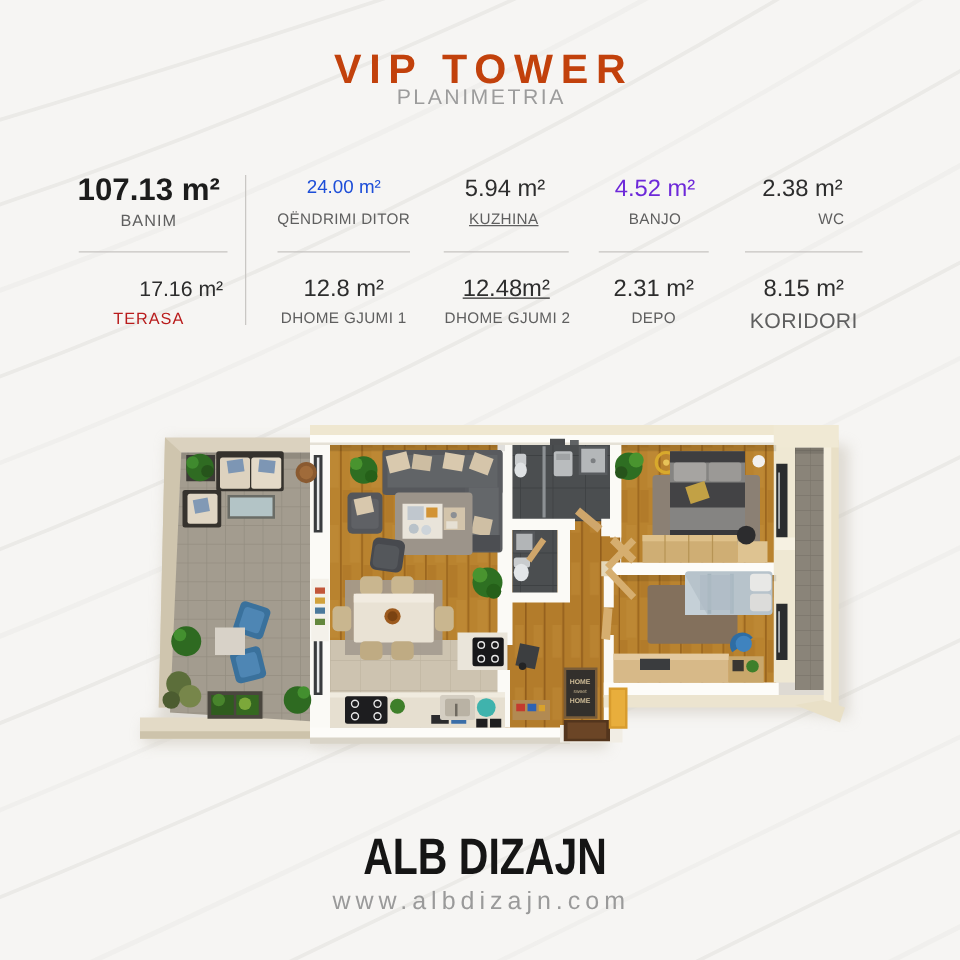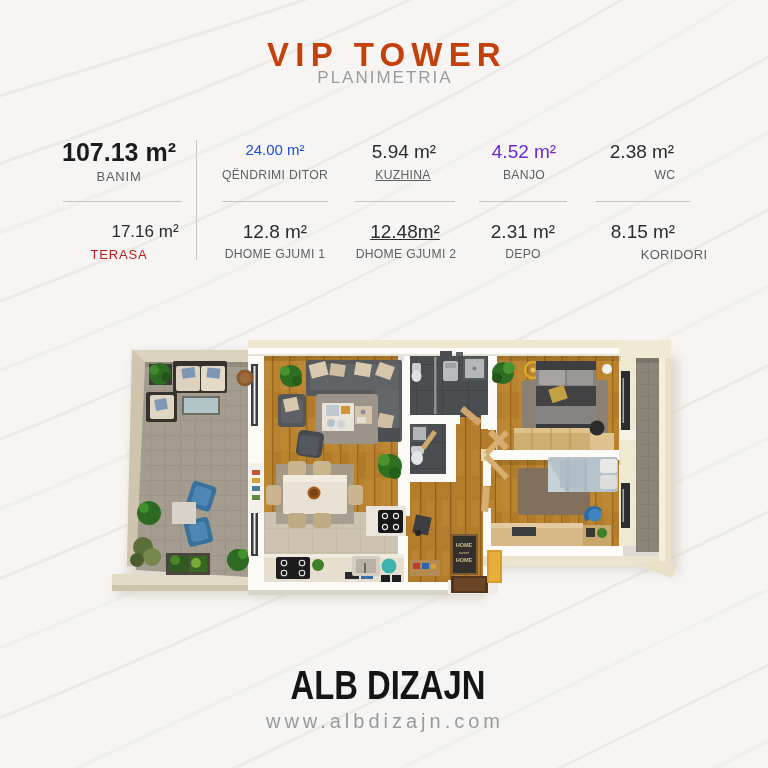--- a/index.html
+++ b/index.html
@@ -78,21 +78,21 @@
 <div class="abs ctr" style="left:523px;top:247px;font-size:12.2px;letter-spacing:0.3px;color:#5f5f5f;">DEPO</div>
 
 <div class="abs ctr" style="left:642px;top:141px;font-size:19px;color:#2d2d2d;">2.38 m²</div>
 
 <div class="abs ctr" style="left:643px;top:168px;font-size:12.2px;letter-spacing:0.3px;color:#5f5f5f;margin-left:22px;">WC</div>
 
 <div class="abs" style="left:596px;top:201px;width:94px;height:1px;background:#c6c4c1;"></div>
 
 <div class="abs ctr" style="left:643px;top:221px;font-size:19px;color:#2d2d2d;">8.15 m²</div>
 
-<div class="abs ctr" style="left:643px;top:247px;font-size:13px;letter-spacing:0.3px;color:#5f5f5f;margin-left:31px;">KORIDORI</div>
+<div class="abs ctr" style="left:643px;top:247px;font-size:17px;letter-spacing:0.3px;color:#5f5f5f;">KORIDORI</div>
 
 <svg id="plan" class="abs" style="left:0;top:0;" width="768" height="768" viewBox="0 0 768 768">
 <defs>
   <filter id="blurS" x="-5%" y="-5%" width="110%" height="110%">
         <feGaussianBlur stdDeviation="5"></feGaussianBlur>
       </filter>
   <pattern id="tile" width="15" height="15" patternUnits="userSpaceOnUse">
     <rect width="15" height="15" fill="#a39c8f"></rect>
     <path d="M15 0H0V15" fill="none" stroke="#948d80" stroke-width="1.2"></path>
   </pattern>

